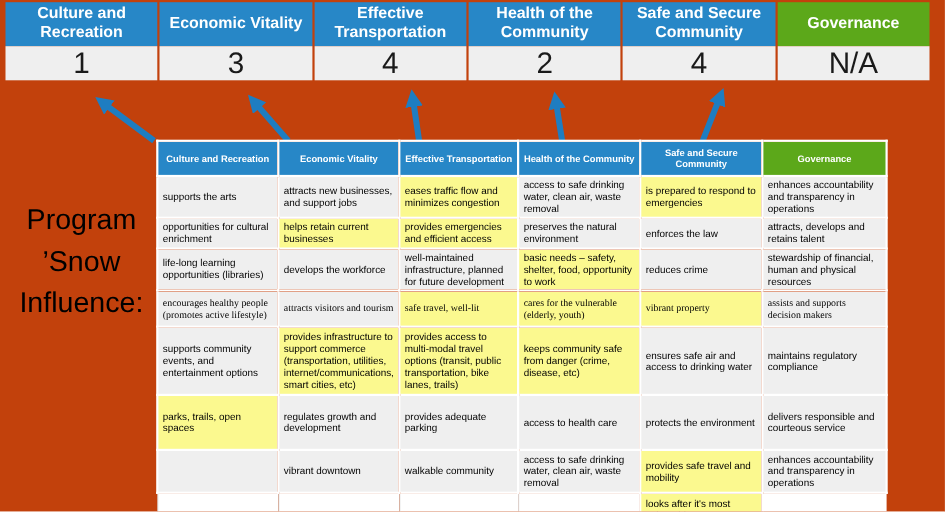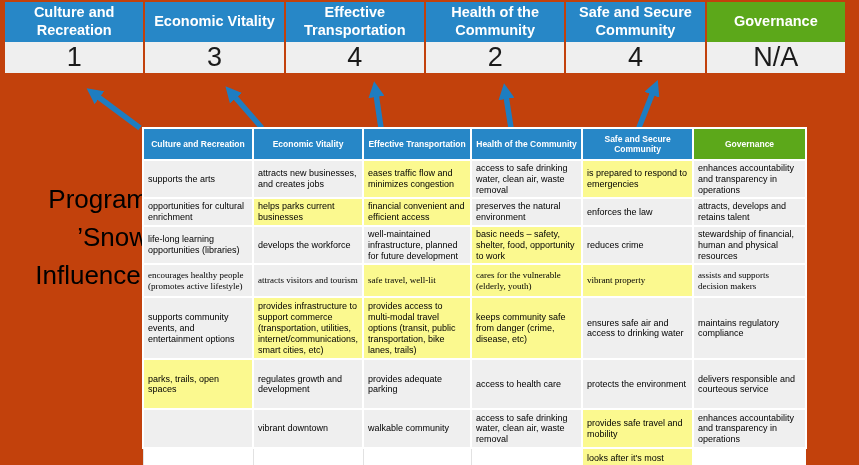--- a/index.html
+++ b/index.html
@@ -12,21 +12,21 @@
              display:flex; align-items:center; justify-content:center; text-align:center;
              line-height:1.22; padding:0 6px; box-sizing:border-box; }
   .sc-col.green .sc-head { background:#5CA81A; }
   .sc-score { height:31px; background:#EFEFEF; display:flex; align-items:center; justify-content:center;
               font-size:27px; color:#1a1a1a; }
 
   
   .arrows { position:absolute; left:0; top:76px; width:859px; height:56px; }
 
   
-  .title { position:absolute; left:0; top:180px; width:148px; text-align:right;
+  .title { position:absolute; left:0; top:180px; width:148px; text-align:center;
            font-size:26px; line-height:38px; color:#000; }
 
   
   table.matrix { position:absolute; left:142px; top:127px; border-collapse:collapse; table-layout:fixed; }
   .matrix th { background:#2787C7; color:#fff; font-weight:bold; font-size:8.5px; height:28px;
                text-align:center; vertical-align:middle; padding:1px 2px; border:2px solid #fff;
                line-height:1.2; overflow:hidden; }
   .matrix th.green { background:#5CA81A; }
   .matrix td { background:#EFEFEF; font-size:9px; color:#000; vertical-align:middle; text-align:left;
                padding:2px 4px; border:2px solid #fff; line-height:1.2; overflow:hidden; }
@@ -109,30 +109,30 @@
         <th>Economic Vitality</th>
         <th>Effective Transportation</th>
         <th>Health of the Community</th>
         <th>Safe and Secure Community</th>
         <th class="green">Governance</th>
       </tr>
     </thead>
     <tbody>
       <tr>
         <td>supports the arts</td>
-        <td>attracts new businesses, and creates jobs</td>
+        <td>attracts new businesses, and support jobs</td>
         <td class="hl">eases traffic flow and minimizes congestion</td>
         <td>access to safe drinking water, clean air, waste removal</td>
         <td class="hl">is prepared to respond to emergencies</td>
         <td>enhances accountability and transparency in operations</td>
       </tr>
       <tr>
         <td>opportunities for cultural enrichment</td>
-        <td class="hl">helps parks current businesses</td>
-        <td class="hl">financial convenient and efficient access</td>
+        <td class="hl">helps retain current businesses</td>
+        <td class="hl">provides emergencies and efficient access</td>
         <td>preserves the natural environment</td>
         <td>enforces the law</td>
         <td>attracts, develops and retains talent</td>
       </tr>
       <tr>
         <td>life-long learning opportunities (libraries)</td>
         <td>develops the workforce</td>
         <td>well-maintained infrastructure, planned for future development</td>
         <td class="hl">basic needs – safety, shelter, food, opportunity to work</td>
         <td>reduces crime</td>

